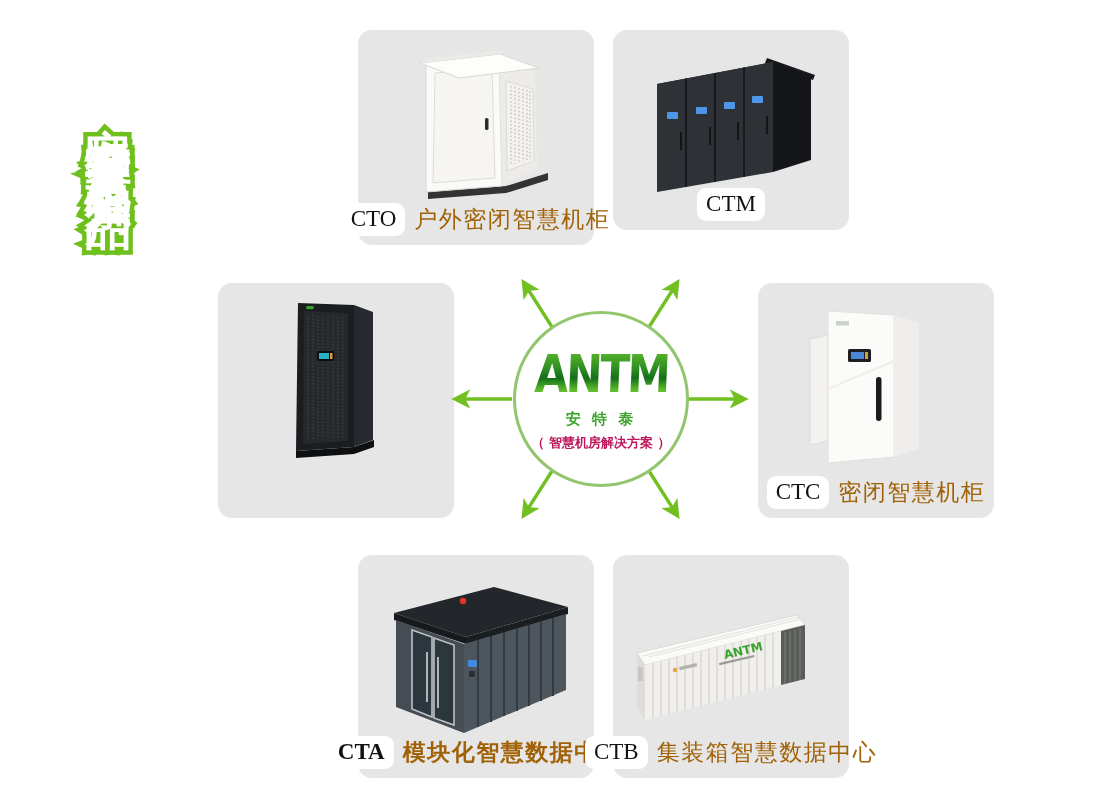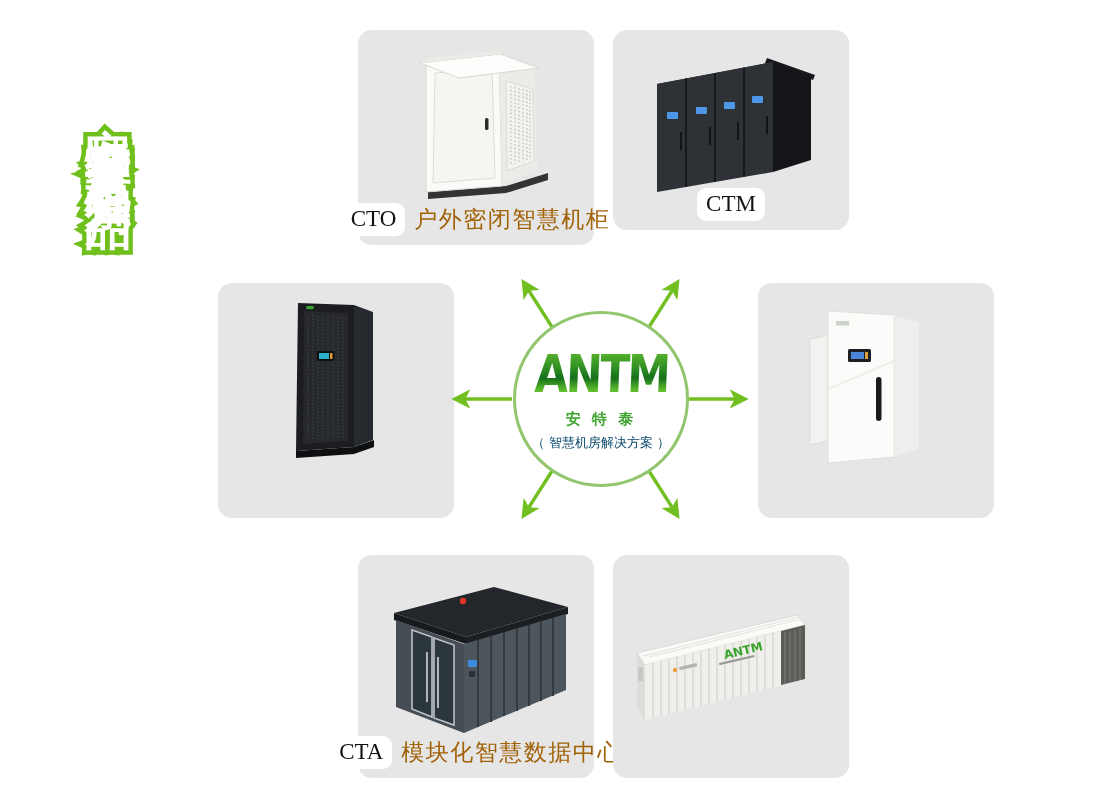--- a/index.html
+++ b/index.html
@@ -36,33 +36,33 @@
     letter-spacing:-3px;transform:scaleX(.84) skewX(-3deg);
     background:linear-gradient(180deg,#63be2f 0%,#2a8a22 42%,#156f1a 58%,#55b42a 78%,#8bd53f 100%);
     -webkit-background-clip:text;background-clip:text;color:transparent;
     margin-top:2px;
   }
   .hub-sub{
     margin-top:10px;font-family:"DejaVu Sans",sans-serif;font-weight:bold;
     font-size:15px;color:#3ea42e;letter-spacing:3px;white-space:pre;
   }
   .hub-tag{
-    margin-top:5px;font-family:"DejaVu Sans",sans-serif;font-weight:normal;
-    font-size:13px;color:#0c4a6e;white-space:pre;
+    margin-top:5px;font-family:"DejaVu Sans",sans-serif;font-weight:bold;
+    font-size:13px;color:#be185d;white-space:pre;
   }
 
   
   .card{
     position:absolute;background:#e6e6e6;border-radius:14px;z-index:0;
   }
   .card-cto{left:358px;top:30px;width:236px;height:215px;}
   .card-ctm{left:613px;top:30px;width:236px;height:200px;}
   .card-cts{left:218px;top:283px;width:236px;height:235px;}
   .card-ctc{left:758px;top:283px;width:236px;height:235px;}
-  .card-cta{left:358px;top:555px;width:236px;height:223px;}
+  .card-cta{left:358px;top:555px;width:236px;height:223px;font-weight:bold;}
   .card-ctb{left:613px;top:555px;width:236px;height:223px;}
 
   .card-art{position:absolute;left:50%;transform:translateX(-50%);top:2px;}
   .card-cts .card-art,.card-ctc .card-art{top:6px;}
 
   .card-label{
     position:absolute;left:0;right:0;bottom:9px;
     display:flex;justify-content:center;align-items:center;gap:9px;
   }
   .code-badge{
@@ -191,20 +191,24 @@
       <polygon points="44,50 62,46 62,152 44,156" fill="#f3f2f0" stroke="#dedcd8" stroke-width="1"></polygon>
       <polygon points="62,22 128,26 128,168 62,174" fill="#fbfbfa" stroke="#e2e0dc" stroke-width="1"></polygon>
       <line x1="62" y1="100" x2="128" y2="72" stroke="#efeeeb" stroke-width="2"></line>
       <rect x="70" y="32" width="13" height="4.5" fill="#ccd3ca"></rect>
       <rect x="82" y="60" width="23" height="13" rx="1.5" fill="#1c1e22"></rect>
       <rect x="85" y="63" width="13" height="7" fill="#4b86d8"></rect>
       <rect x="99" y="63" width="3" height="7" fill="#d6a23c"></rect>
       <rect x="110" y="88" width="5.5" height="44" rx="2.7" fill="#1b1b1b"></rect>
       <polygon points="128,26 153,34 153,160 128,168" fill="#efeeec"></polygon>
     </svg>
+    <div class="card-label">
+      <span class="code-badge">CTC</span>
+      <span class="product-name">密闭智慧机柜</span>
+    </div>
   </div>
 
   <div class="card card-cta">
     <svg class="card-art" width="220" height="180" viewBox="0 0 220 180">
       <polygon points="28,56 128,30 202,50 100,80" fill="#23272b"></polygon>
       <polygon points="28,56 100,80 100,87 28,63" fill="#17191c"></polygon>
       <polygon points="100,80 202,50 202,57 100,87" fill="#1b1e21"></polygon>
       <circle cx="97" cy="44" r="3.2" fill="#e03427"></circle>
       <polygon points="30,63 98,87 98,176 30,150" fill="#454c53"></polygon>
       <polygon points="46,73 66,80 66,160 46,152" fill="#2c363d" stroke="#bcc1c4" stroke-width="1.6"></polygon>
@@ -263,15 +267,19 @@
         <line x1="174" y1="73" x2="174" y2="124"></line>
         <line x1="179" y1="71" x2="179" y2="123"></line>
       </g>
       <polygon points="16,96 24,108 24,163 16,150" fill="#dfddd9"></polygon>
       <rect x="17" y="110" width="5" height="14" fill="#c9c7c2"></rect>
       <circle cx="54" cy="113" r="2.2" fill="#e8a13c"></circle>
       <rect x="58" y="110" width="18" height="3.4" fill="#b4b2ae" transform="rotate(-13 58 110)"></rect>
       <text x="104" y="102" transform="rotate(-13 104 102)" font-family="DejaVu Sans, sans-serif" font-size="12" font-weight="bold" fill="#3aa32e">ANTM</text>
       <rect x="98" y="106" width="36" height="2.2" fill="#9a9a97" transform="rotate(-13 98 106)"></rect>
     </svg>
+    <div class="card-label">
+      <span class="code-badge">CTB</span>
+      <span class="product-name">集装箱智慧数据中心</span>
+    </div>
   </div>
 
 </div>
 
 </body></html>

